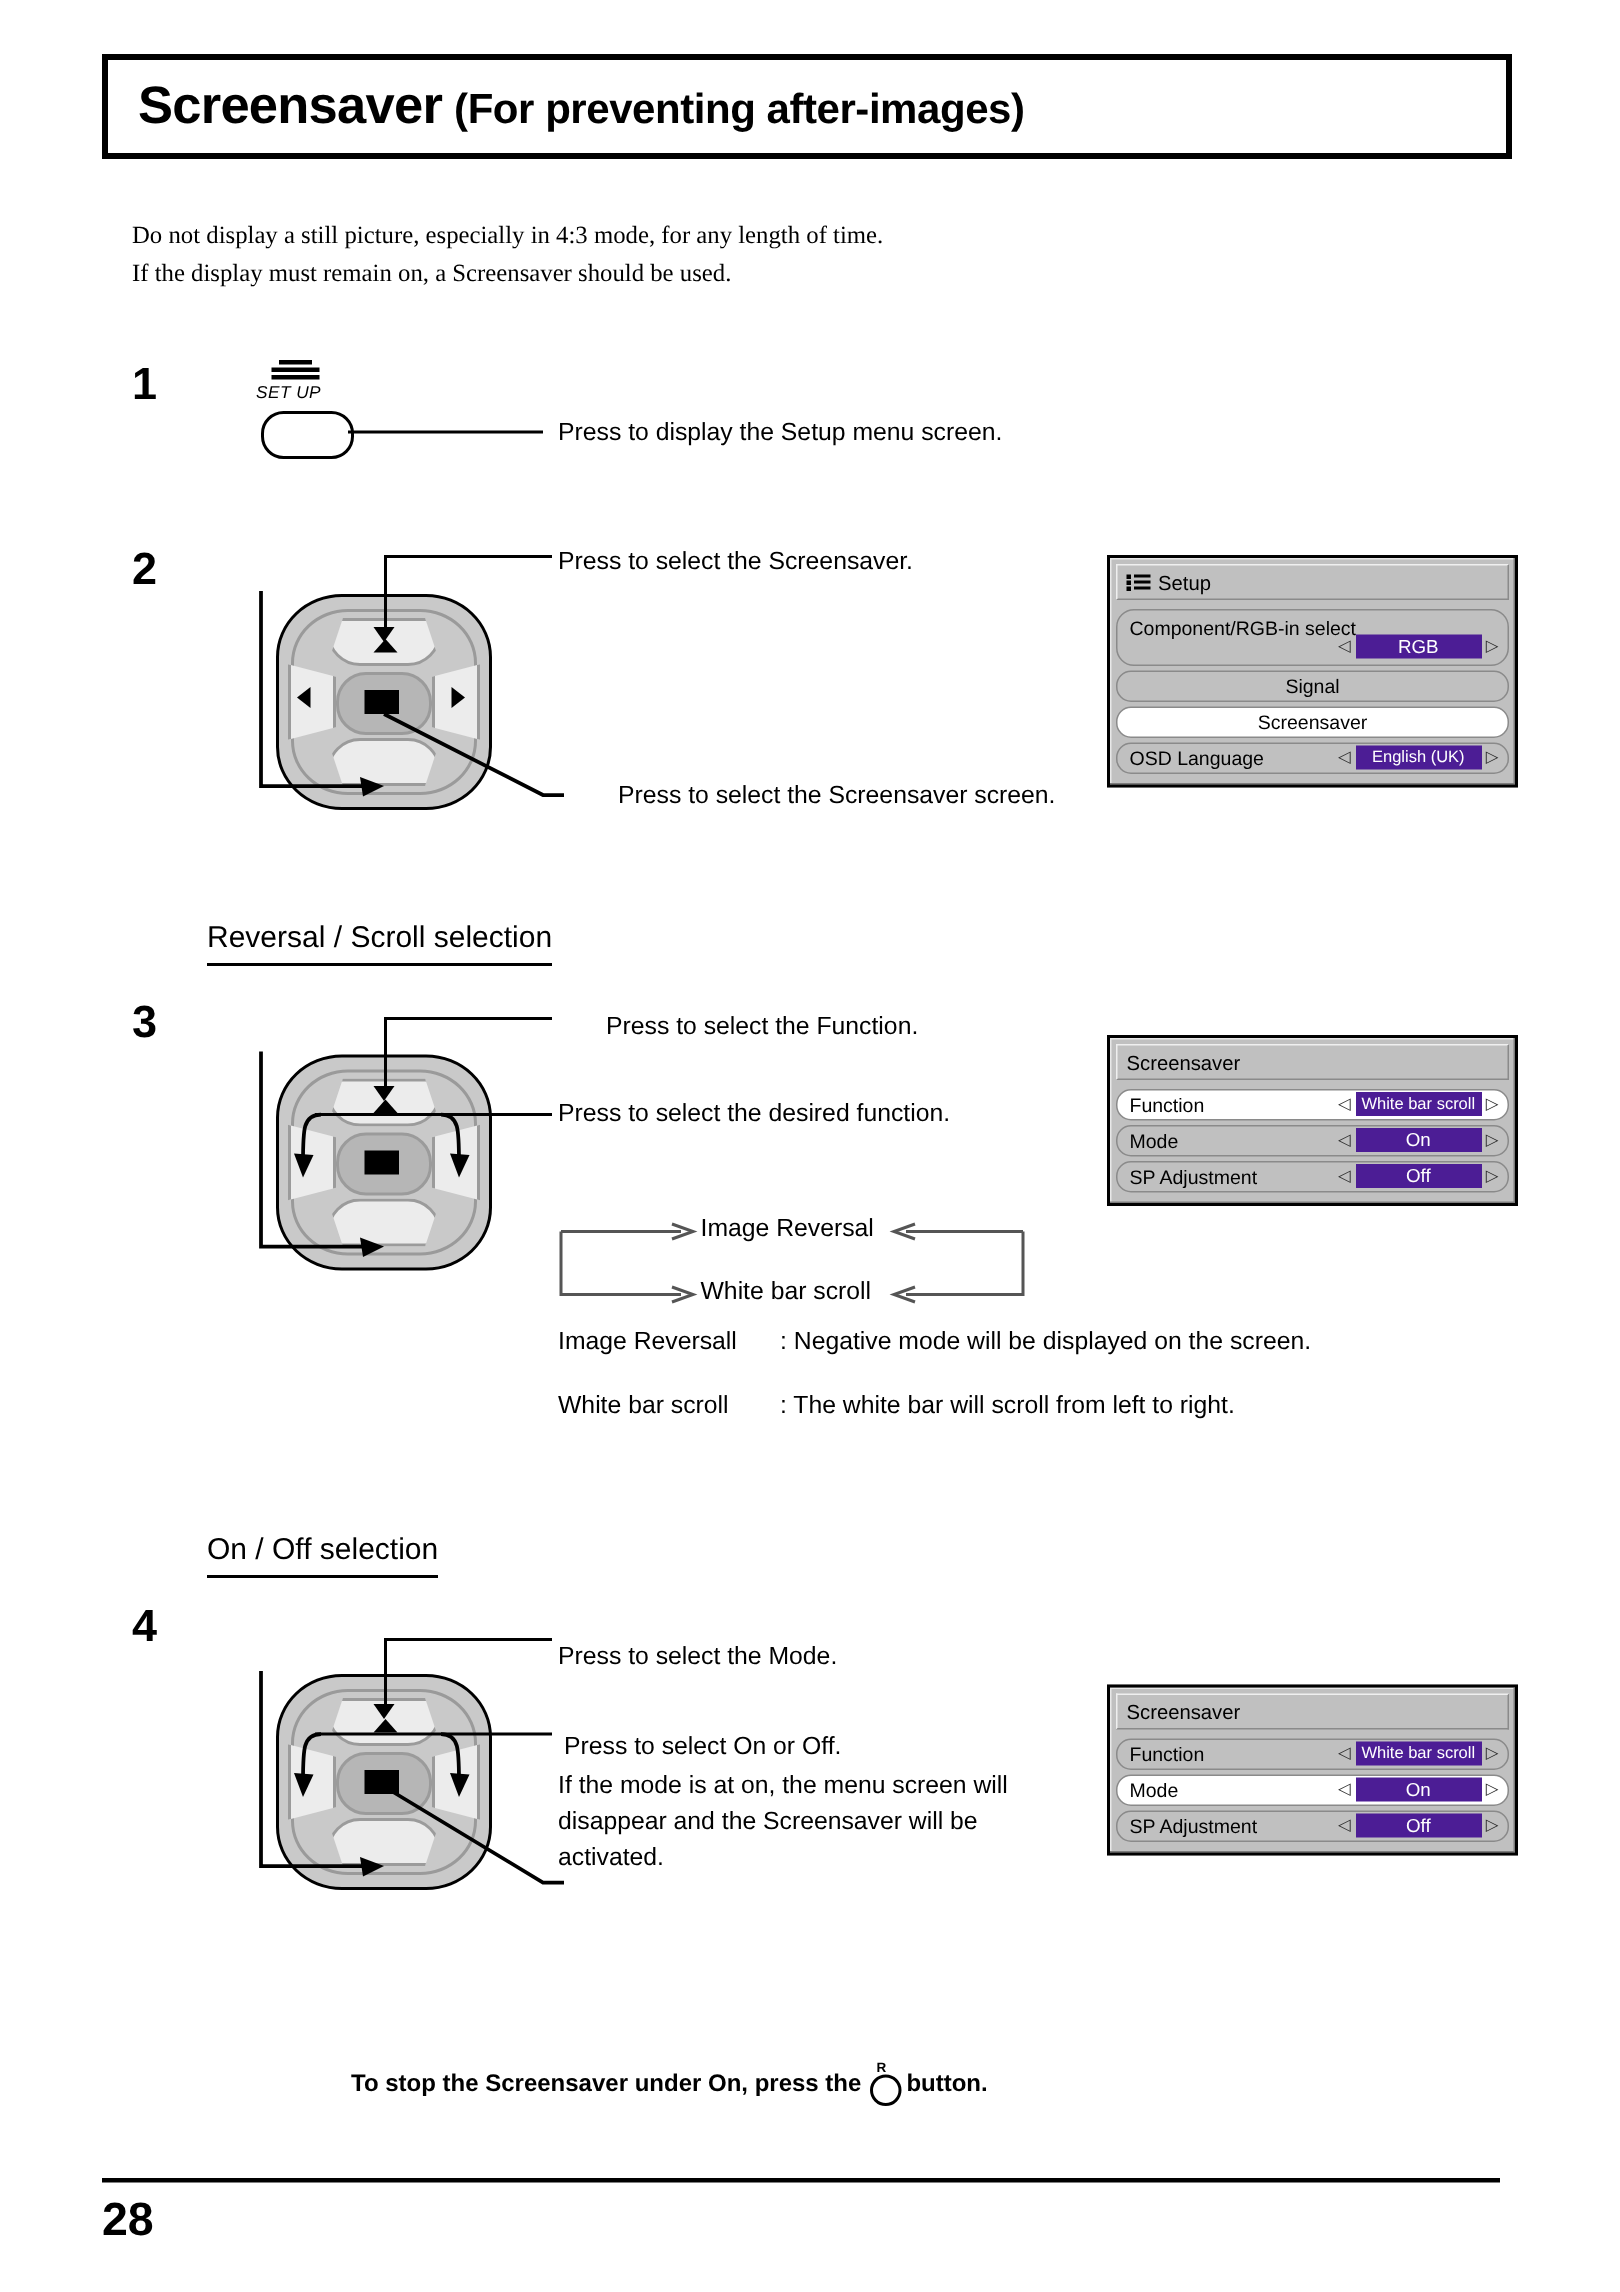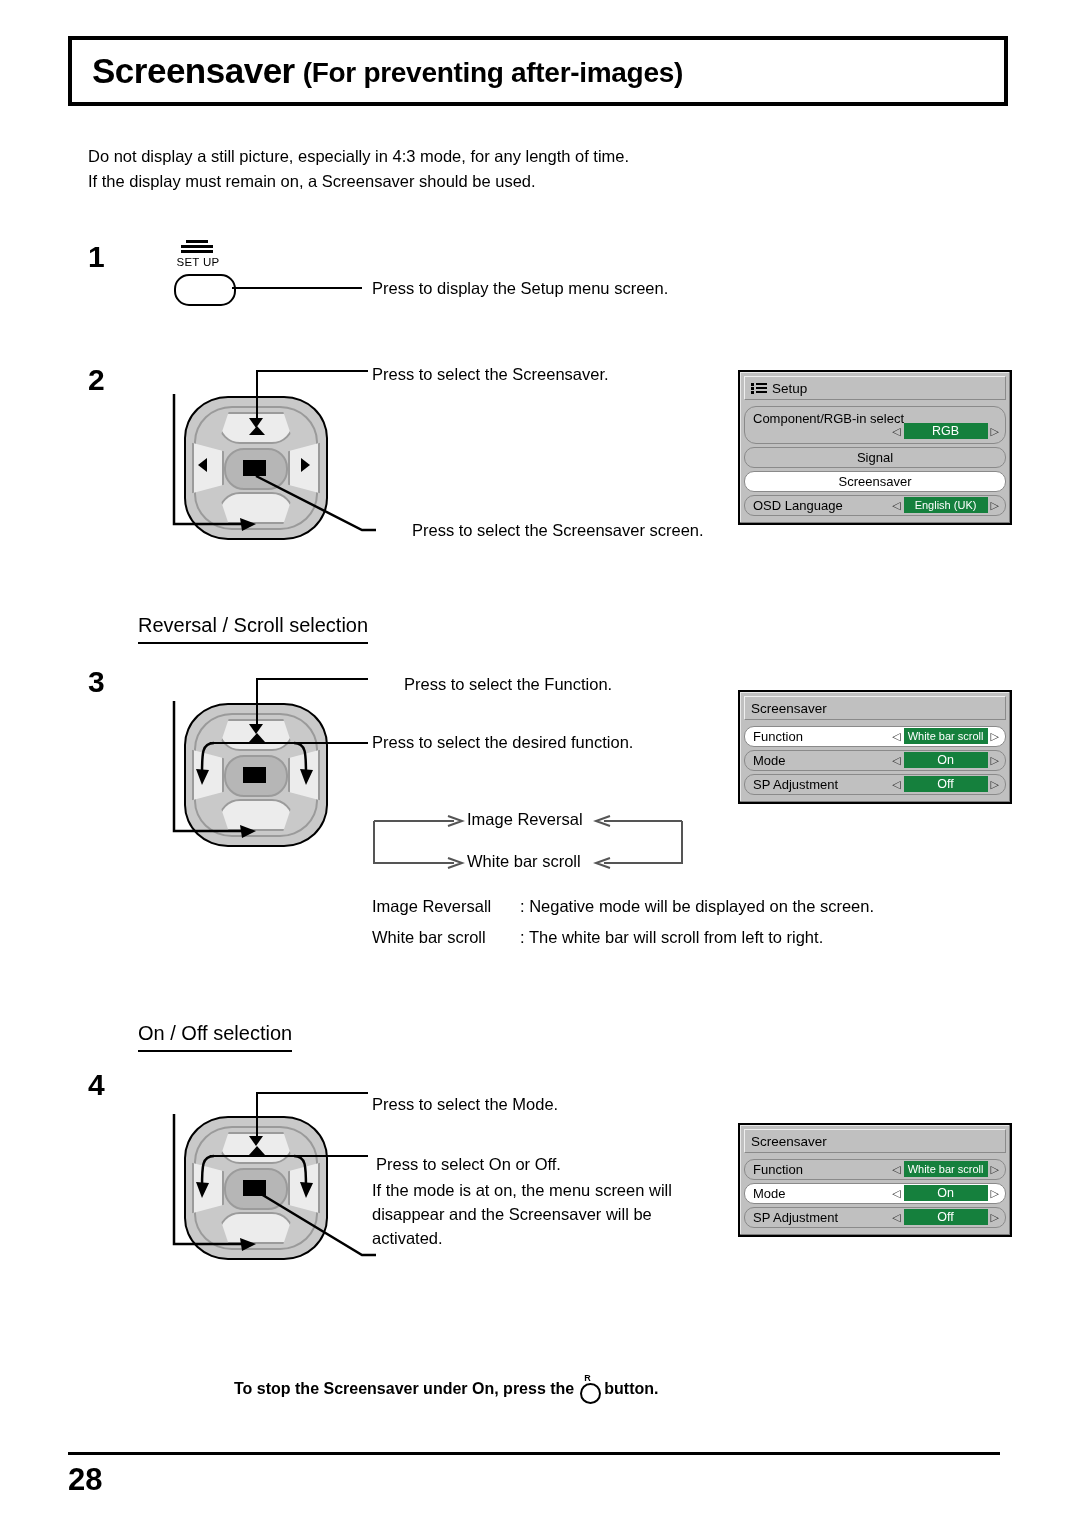--- a/index.html
+++ b/index.html
@@ -22,39 +22,39 @@
     padding-left:20px;
   }
   .title-box .t2{
     font-size:28px;font-weight:bold;letter-spacing:-0.3px;
     padding-left:8px;padding-top:3px;
   }
 
   
   .intro{
     position:absolute;left:88px;top:144px;width:820px;
-    font-size:16.5px;line-height:25px;
+    font-size:16.5px;line-height:25px;font-family:Liberation Serif, serif;
   }
 
   
   .stepnum{
     position:absolute;font-size:30px;font-weight:bold;
   }
 
   
   .setup-icon{
     position:absolute;left:178px;top:240px;width:38px;height:14px;
   }
   .setup-icon i{display:block;background:#000;margin:0 auto 2px auto;}
   .setup-icon i.a{width:22px;height:3px;}
   .setup-icon i.b{width:32px;height:3px;}
   .setup-icon i.c{width:32px;height:3px;}
   .setup-label{
-    position:absolute;left:170px;top:256px;width:56px;text-align:center;
-    font-size:11.5px;letter-spacing:.3px;
+    position:absolute;left:158px;top:256px;width:56px;text-align:right;
+    font-size:11.5px;letter-spacing:.3px;font-style:italic;
   }
   .setup-btn{
     position:absolute;left:174px;top:274px;width:58px;height:28px;
     border:2.5px solid #000;border-radius:15px;background:#fff;
   }
   .lead{position:absolute;background:#000;}
   .lead.h{height:2px;}
   .lead.v{width:2px;}
 
   .caption{position:absolute;font-size:16.5px;line-height:24px;white-space:nowrap;}
@@ -159,21 +159,21 @@
   .osd .row.sel{background:#fff;}
   .osd .row.tall{height:36px;display:block;border-radius:12px;}
   .osd .row .name{padding-left:8px;line-height:17px;}
   .osd .row.center .name{width:100%;text-align:center;padding-left:0;}
   .osd .row .val{
     position:absolute;right:6px;top:1px;
     display:flex;align-items:center;gap:3px;
   }
   .osd .row.tall .val{top:16px;}
   .osd .row .field{
-    background:#15803d;color:#fff;font-size:12.5px;
+    background:#4c1d95;color:#fff;font-size:12.5px;
     min-width:76px;text-align:center;height:16px;line-height:16px;
     padding:0 4px;
   }
   .osd .row .field.small{font-size:11px;}
   .arrw{font-size:11px;line-height:16px;color:#2a2a2a;}
 
   
   .note{
     position:absolute;font-size:16px;font-weight:bold;white-space:nowrap;
   }
@@ -333,21 +333,21 @@
       <path d="M310,14 L310,56 L232,56" fill="none" stroke="#555" stroke-width="2"></path>
       <path d="M310,14 L232,14" fill="none" stroke="#555" stroke-width="2"></path>
       <path d="M238,9 L224,14 L238,19" fill="none" stroke="#555" stroke-width="2"></path>
       <path d="M238,51 L224,56 L238,61" fill="none" stroke="#555" stroke-width="2"></path>
     </svg>
     <div class="lbl" style="left:95px;top:3px;">Image Reversal</div>
     <div class="lbl" style="left:95px;top:45px;">White bar scroll</div>
   </div>
 
   <div class="caption" style="left:372px;top:882px;">
-    <span style="display:inline-block;width:148px;margin-top:12px;">Image Reversall</span><span>: </span><span>Negative mode will be displayed on the screen.</span>
+    <span style="display:inline-block;width:148px;">Image Reversall</span><span>: </span><span>Negative mode will be displayed on the screen.</span>
   </div>
   <div class="caption" style="left:372px;top:925px;">
     <span style="display:inline-block;width:148px;">White bar scroll</span><span>: </span><span>The white bar will scroll from left to right.</span>
   </div>
 
   <div class="osd" style="left:738px;top:690px;width:262px;">
     <div class="hdr">
       <span>Screensaver</span>
     </div>
     <div class="rows">

